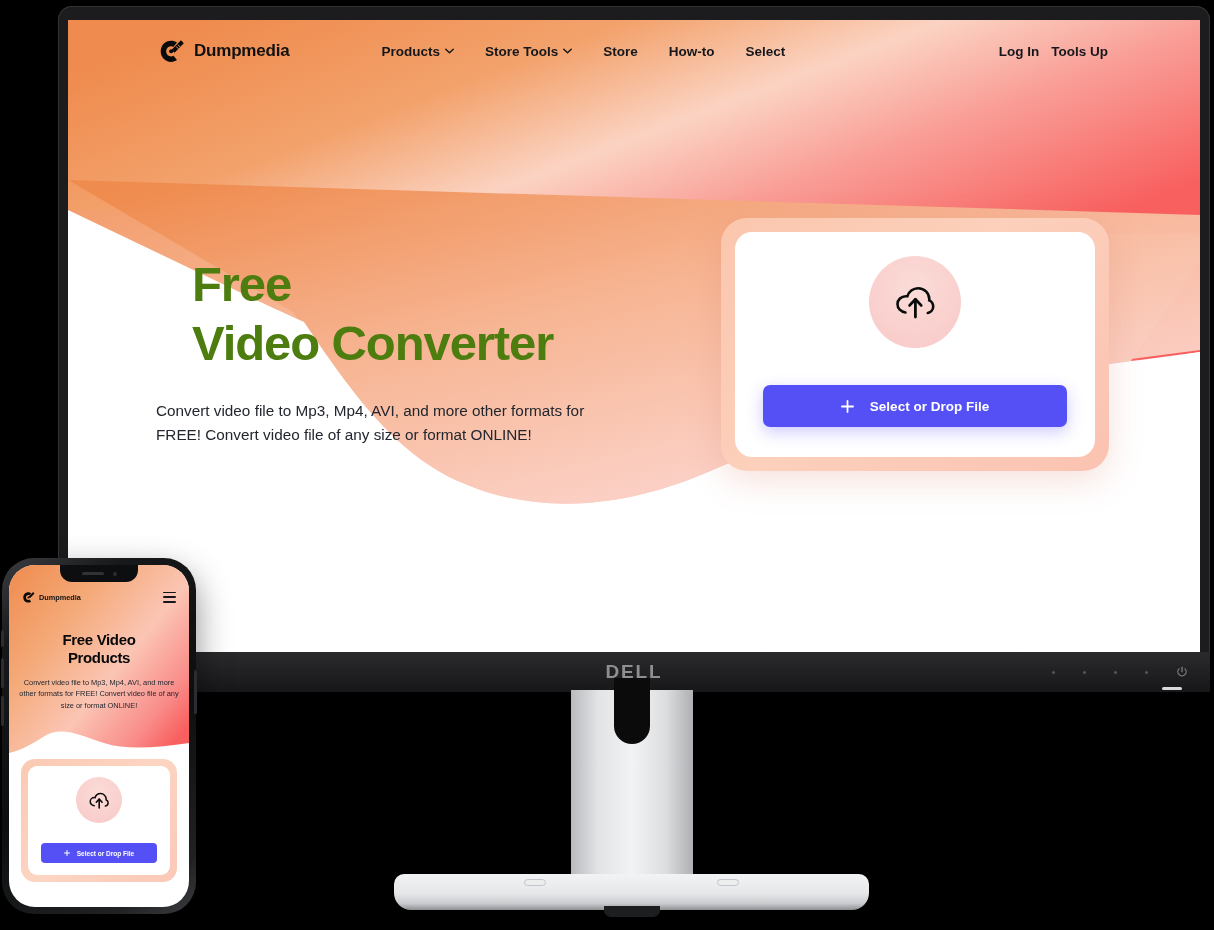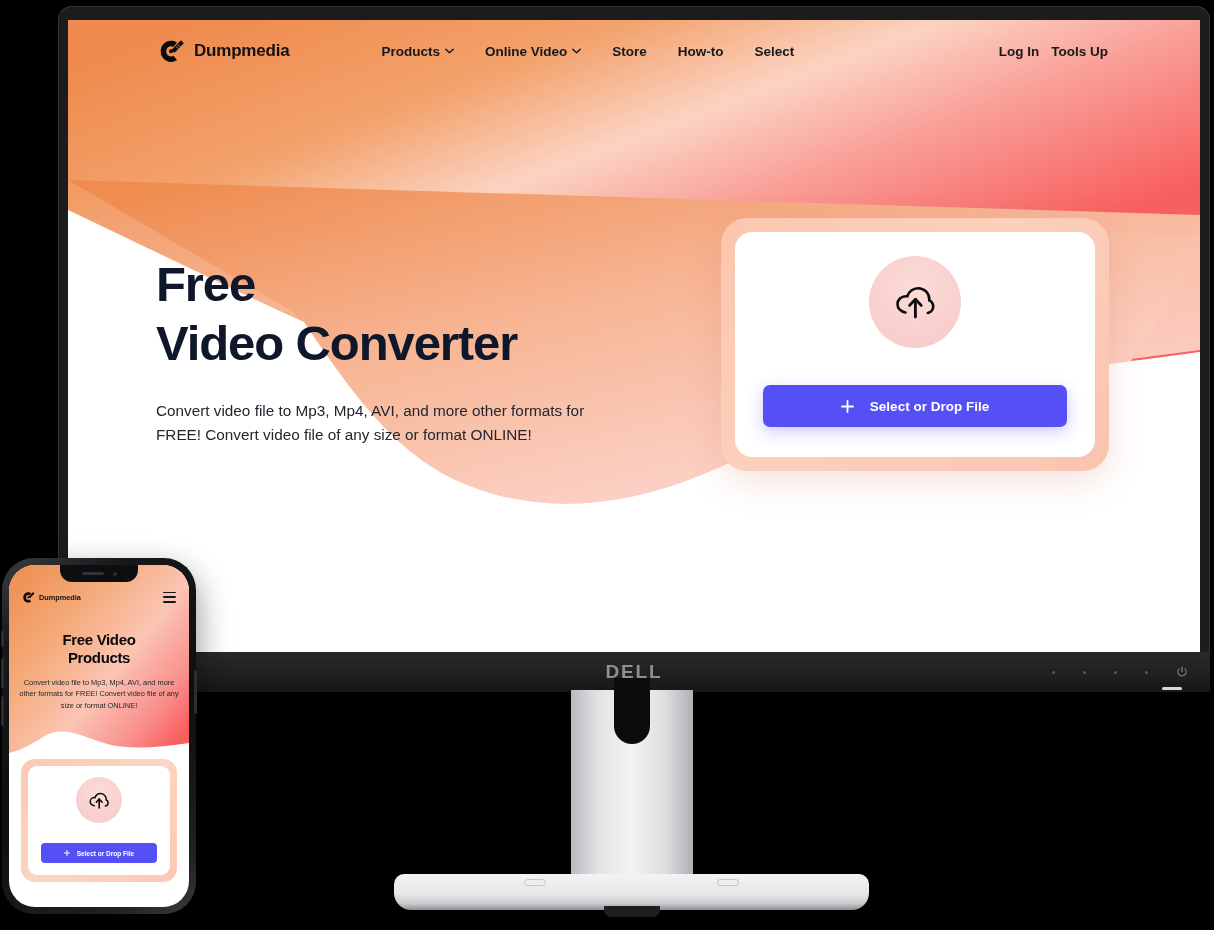--- a/index.html
+++ b/index.html
@@ -66,22 +66,23 @@
   }
   .auth-link { font-size:13.5px; font-weight:bold; color:#15171c; cursor:pointer; white-space:nowrap; }
 
   
   #hero-copy {
     position:absolute; left:88px; top:235px;
     width:520px; z-index:5;
   }
   #hero-title {
     font-size:49px; line-height:1.2;
-    font-weight:bold; color:#0f172a;
+    font-weight:bold; color:#4d7c0f;
     letter-spacing:-1.1px;
+    margin-left:36px;
   }
   #hero-title .line2 { display:block; }
   #hero-sub {
     margin-top:26px;
     font-size:15.3px; line-height:1.62;
     color:#22262e; max-width:460px;
   }
 
   
   #upload-card-frame {
@@ -340,21 +341,21 @@
       </div>
 
       <nav id="primary-nav">
         <div class="nav-link">
           <span>Products</span>
           <svg class="caret" viewBox="0 0 12 8">
             <path d="M1 1.6 L6 6.4 L11 1.6" fill="none" stroke="#15171c" stroke-width="1.9" stroke-linecap="round" stroke-linejoin="round"></path>
           </svg>
         </div>
         <div class="nav-link">
-          <span>Online Video</span>
+          <span>Store Tools</span>
           <svg class="caret" viewBox="0 0 12 8">
             <path d="M1 1.6 L6 6.4 L11 1.6" fill="none" stroke="#15171c" stroke-width="1.9" stroke-linecap="round" stroke-linejoin="round"></path>
           </svg>
         </div>
         <div class="nav-link">
           <span>Store</span>
         </div>
         <div class="nav-link">
           <span>How-to</span>
         </div>

